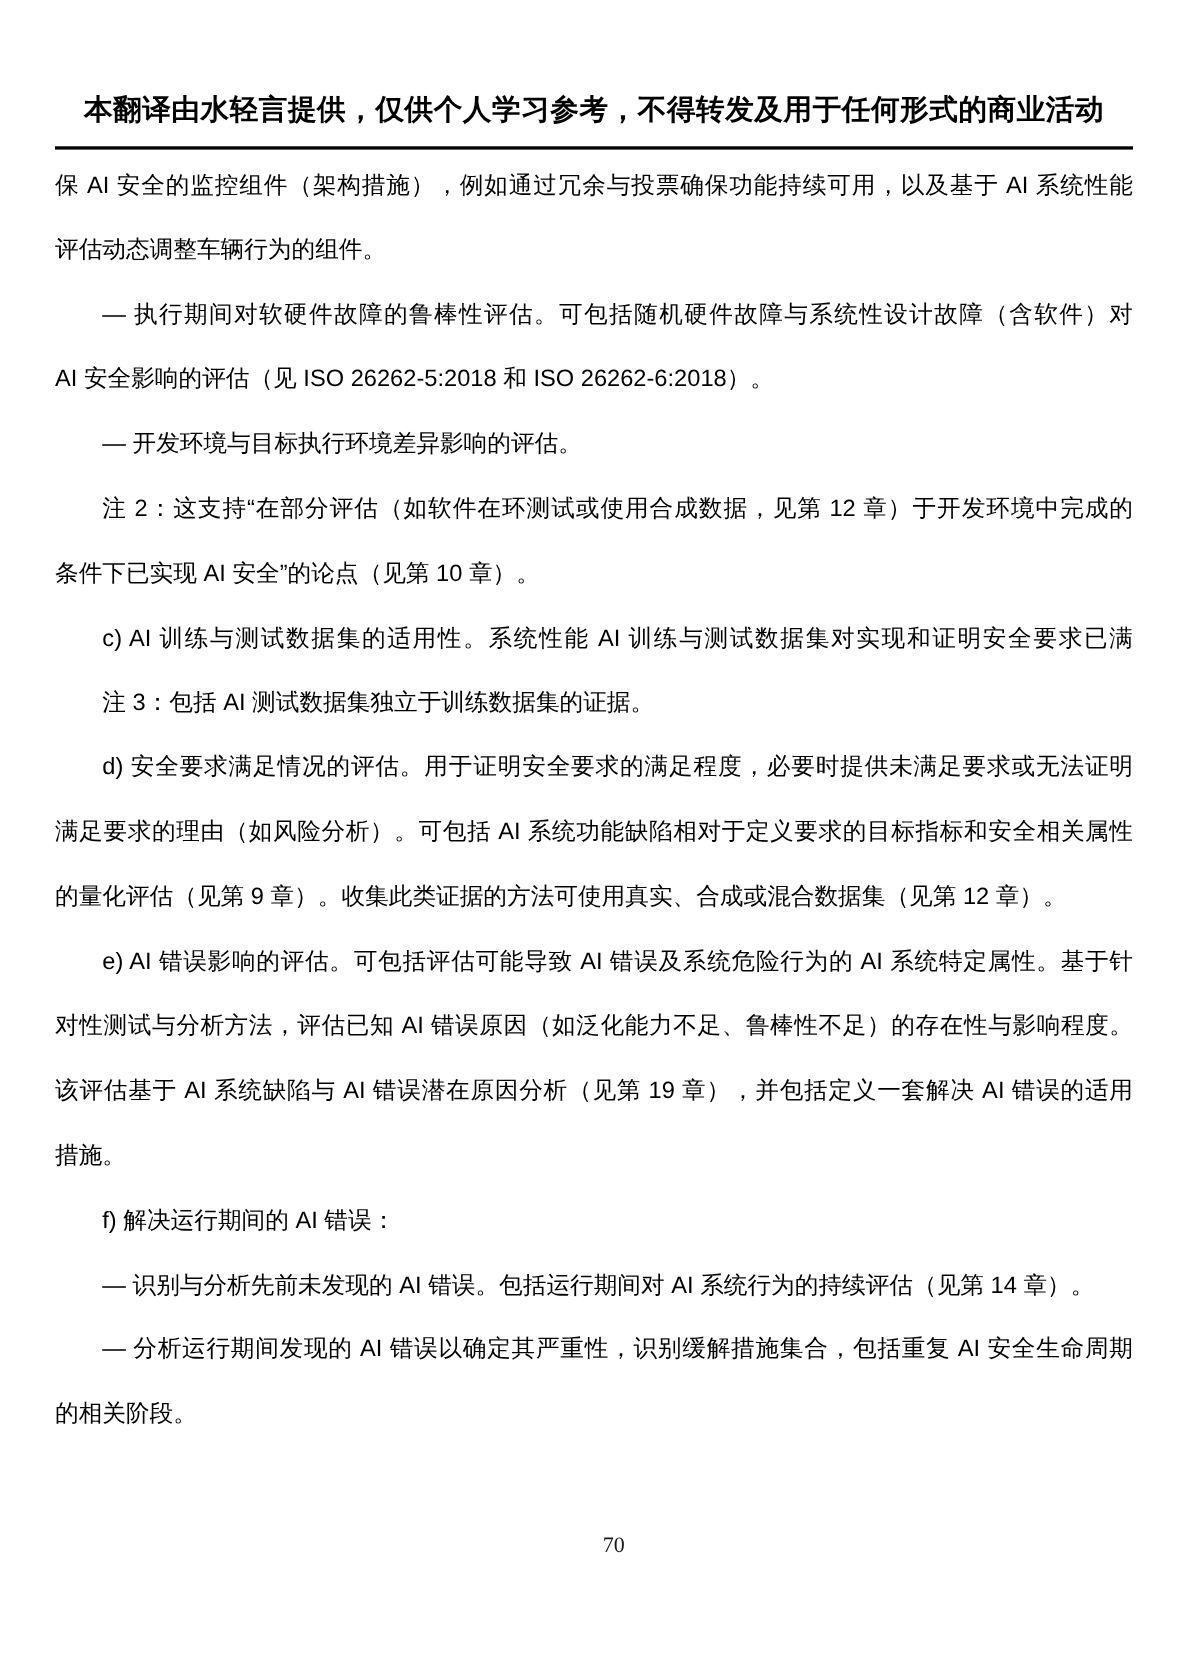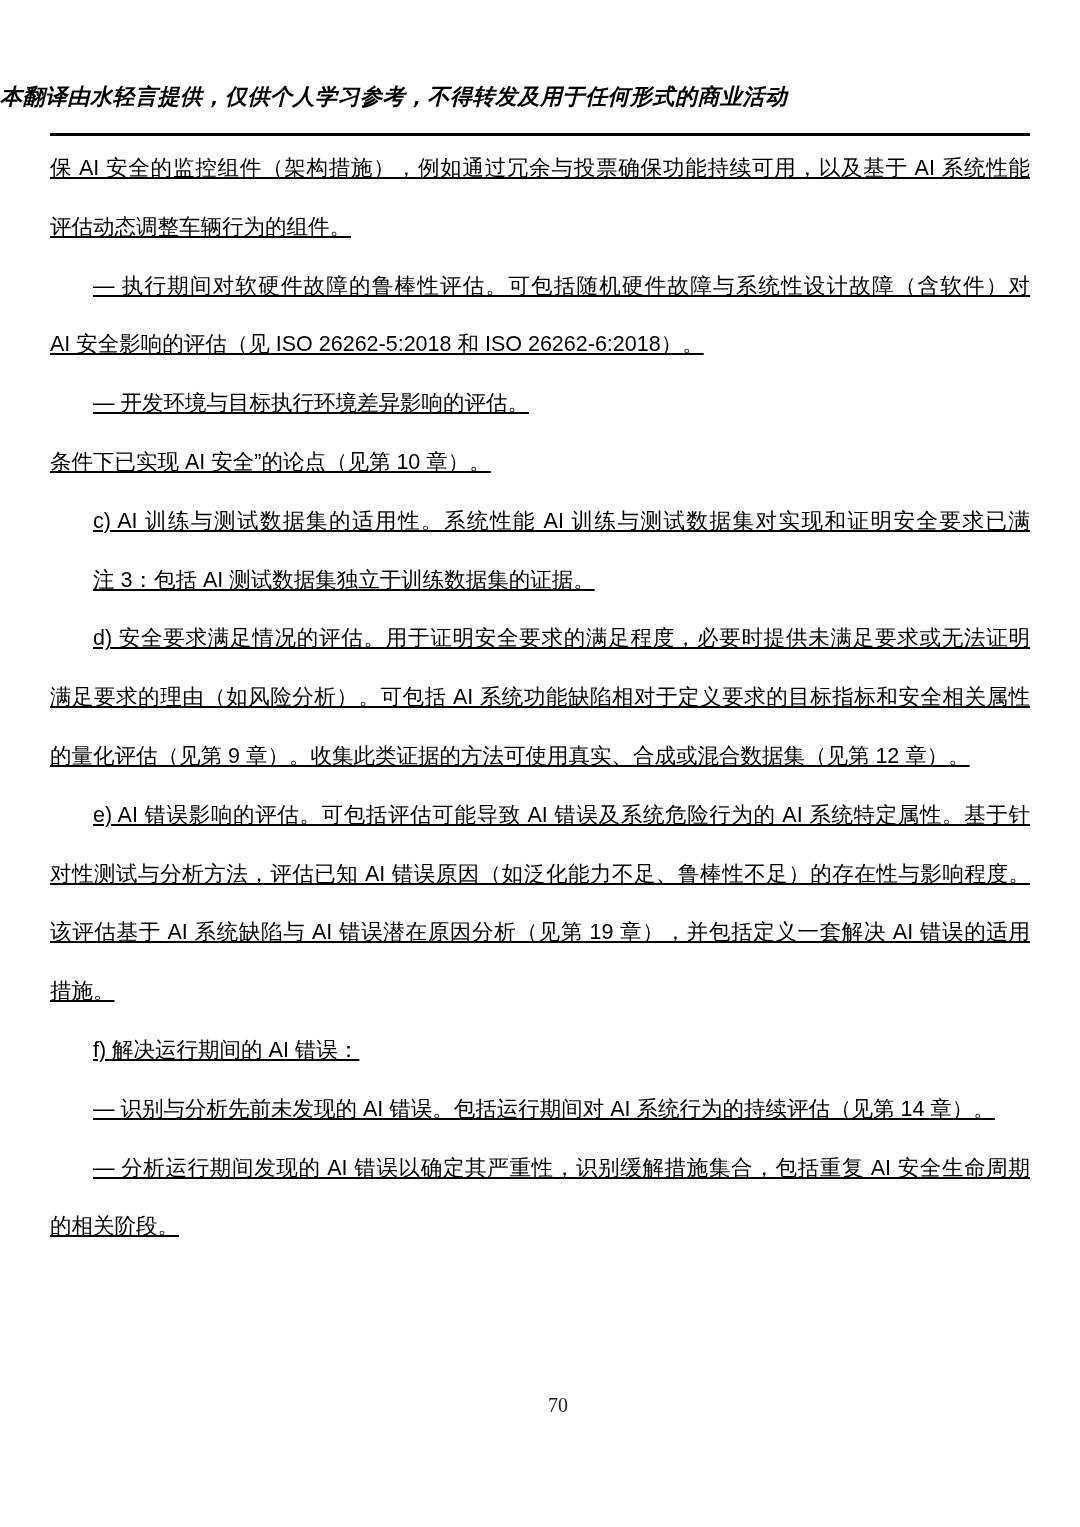--- a/index.html
+++ b/index.html
@@ -14,23 +14,23 @@
     background: #ffffff;
     color: #000000;
     font-family: "Liberation Sans", sans-serif;
     overflow: hidden;
   }
   .header-notice {
     position: absolute;
     top: 82px;
     left: 0;
     width: 100%;
-    font-size: 22px;
+    text-align: center;
+    font-size: 26px;
     font-weight: bold;
-    font-style: italic;
     letter-spacing: 0.5px;
     color: #000000;
   }
   .header-rule {
     position: absolute;
     top: 133px;
     left: 50px;
     width: 980px;
     height: 3px;
     background: #000000;
@@ -41,21 +41,20 @@
     left: 50px;
     width: 980px;
     font-size: 21.5px;
     color: #000000;
   }
   .line {
     height: 58.8px;
     line-height: 58.8px;
     white-space: nowrap;
     text-align: left;
-    text-decoration: underline;
   }
   .line.just {
     white-space: normal;
     text-align: justify;
     text-align-last: justify;
     overflow: hidden;
   }
   .line.ind {
     text-indent: 2em;
   }
@@ -79,20 +78,21 @@
   <div class="header-notice">本翻译由水轻言提供，仅供个人学习参考，不得转发及用于任何形式的商业活动</div>
 
   <div class="header-rule"></div>
 
   <div class="body-text">
     <div class="line just">保 AI 安全的监控组件（架构措施），例如通过冗余与投票确保功能持续可用，以及基于 AI 系统性能</div>
     <div class="line">评估动态调整车辆行为的组件。</div>
     <div class="line just ind">— 执行期间对软硬件故障的鲁棒性评估。可包括随机硬件故障与系统性设计故障（含软件）对</div>
     <div class="line">AI 安全影响的评估（见 ISO 26262-5:2018 和 ISO 26262-6:2018）。</div>
     <div class="line ind">— 开发环境与目标执行环境差异影响的评估。</div>
+    <div class="line just ind">注 2：这支持“在部分评估（如软件在环测试或使用合成数据，见第 12 章）于开发环境中完成的</div>
     <div class="line">条件下已实现 AI 安全”的论点（见第 10 章）。</div>
     <div class="line just ind">c) AI 训练与测试数据集的适用性。系统性能 AI 训练与测试数据集对实现和证明安全要求已满</div>
     <div class="line ind">注 3：包括 AI 测试数据集独立于训练数据集的证据。</div>
     <div class="line just ind">d) 安全要求满足情况的评估。用于证明安全要求的满足程度，必要时提供未满足要求或无法证明</div>
     <div class="line just">满足要求的理由（如风险分析）。可包括 AI 系统功能缺陷相对于定义要求的目标指标和安全相关属性</div>
     <div class="line">的量化评估（见第 9 章）。收集此类证据的方法可使用真实、合成或混合数据集（见第 12 章）。</div>
     <div class="line just ind">e) AI 错误影响的评估。可包括评估可能导致 AI 错误及系统危险行为的 AI 系统特定属性。基于针</div>
     <div class="line just">对性测试与分析方法，评估已知 AI 错误原因（如泛化能力不足、鲁棒性不足）的存在性与影响程度。</div>
     <div class="line just">该评估基于 AI 系统缺陷与 AI 错误潜在原因分析（见第 19 章），并包括定义一套解决 AI 错误的适用</div>
     <div class="line">措施。</div>

